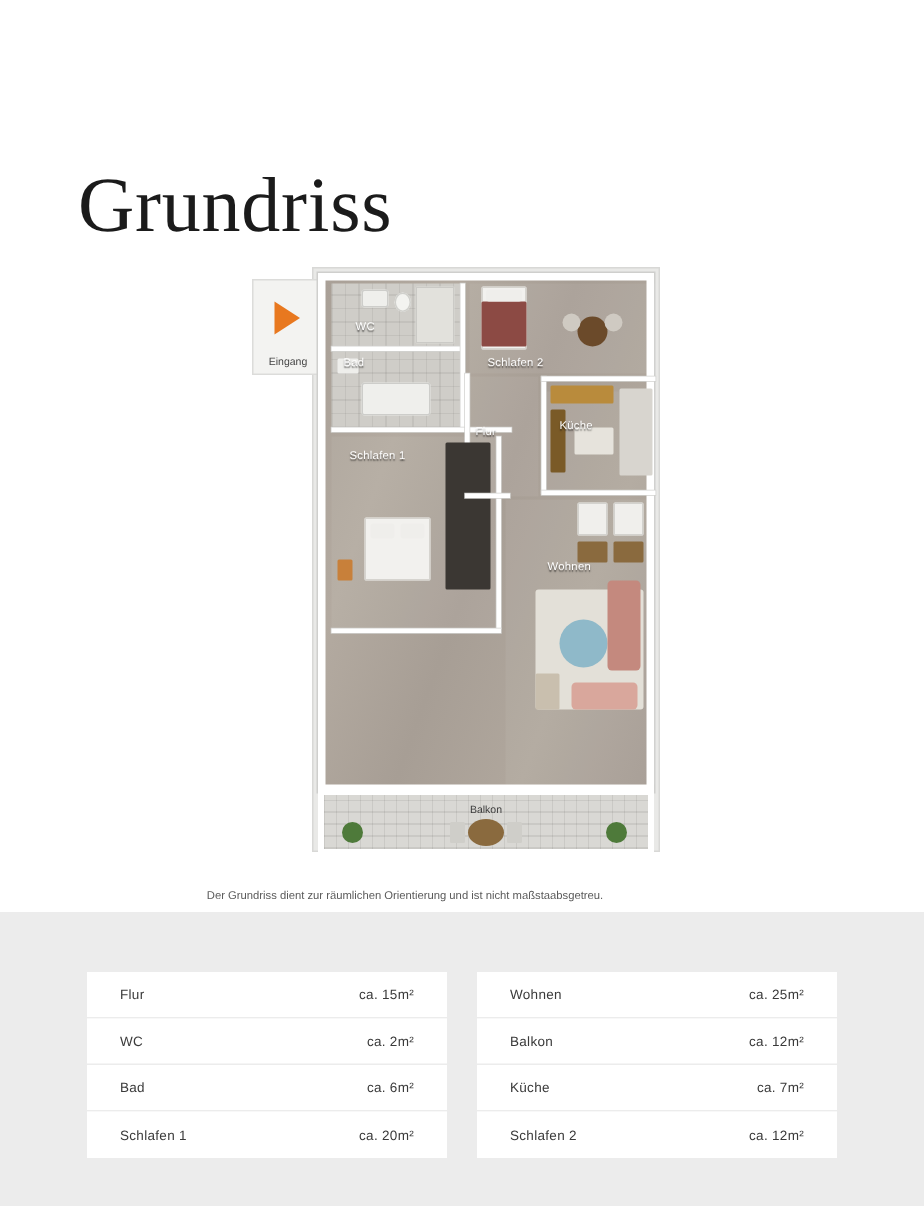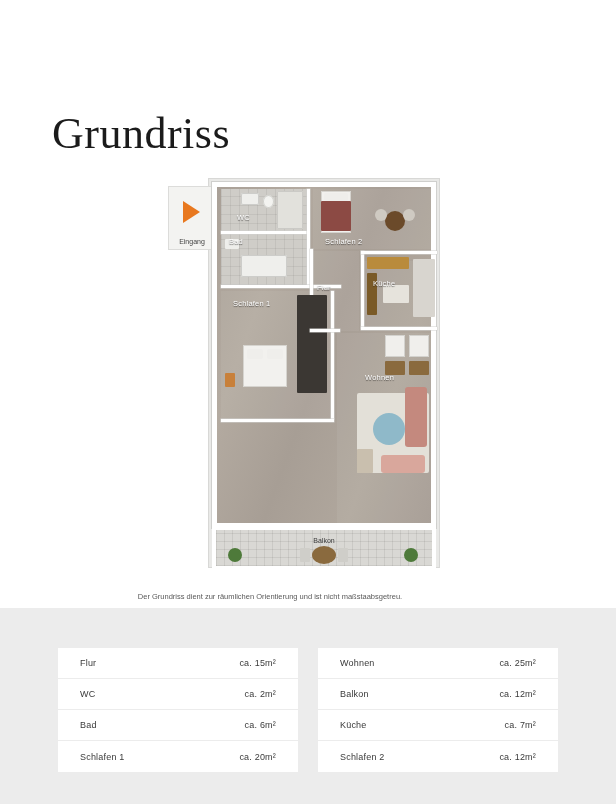--- a/index.html
+++ b/index.html
@@ -12,21 +12,21 @@
     position: relative;
     overflow: hidden;
   }
 
   
   .page-title {
     position: absolute;
     left: 52px;
     top: 108px;
     font-family: "Liberation Serif", serif;
-    font-size: 44px;
+    font-size: 52px;
     font-weight: 400;
     color: #1b1b1b;
     letter-spacing: 0.5px;
   }
 
   
   .plan-wrap {
     position: absolute;
     left: 168px;
     top: 178px;

